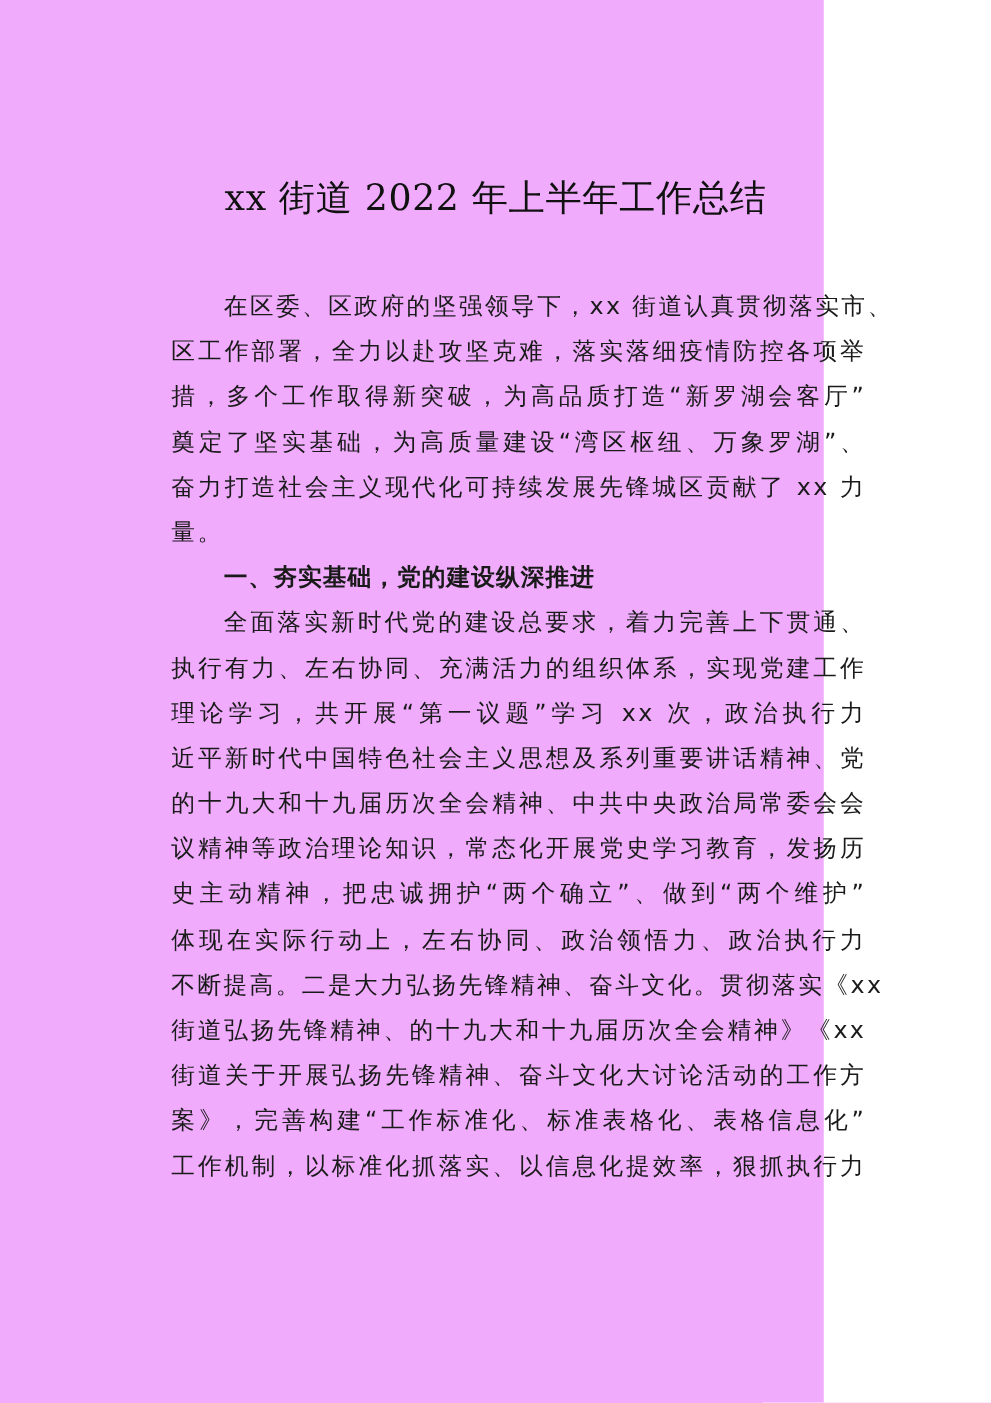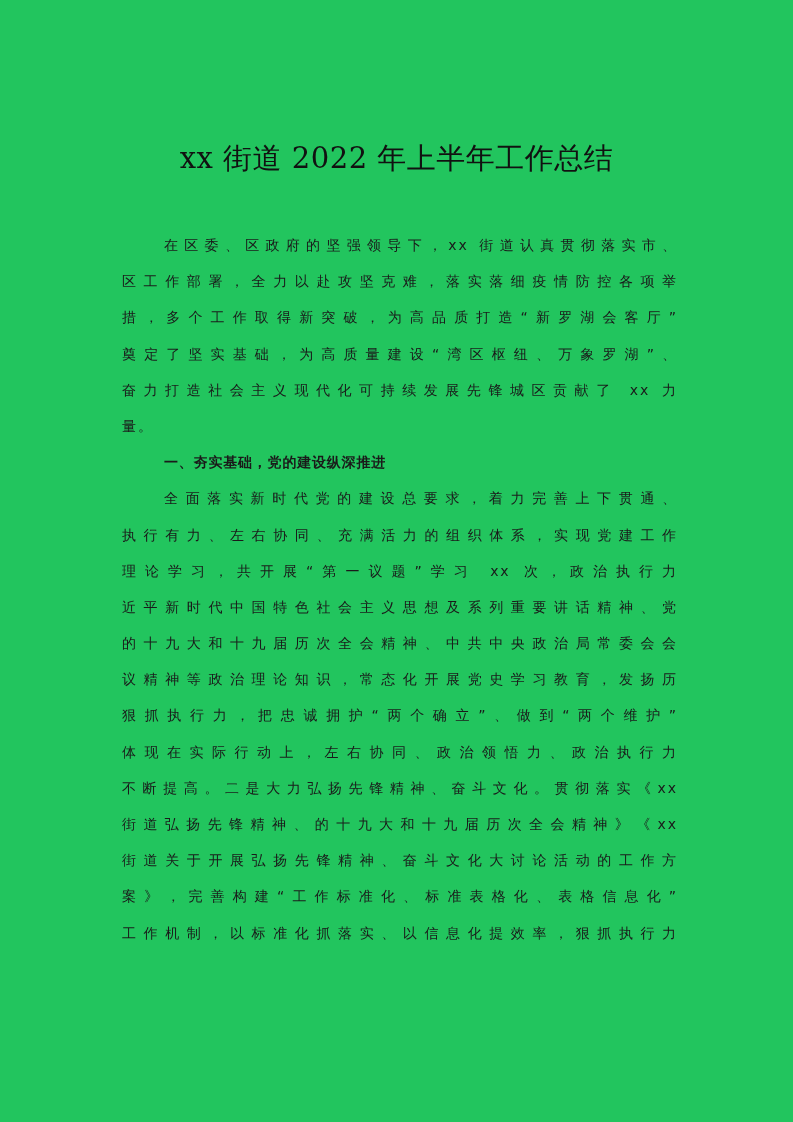--- a/index.html
+++ b/index.html
@@ -1,26 +1,26 @@
 <!DOCTYPE html>
 <html><head>
 <meta charset="utf-8">
 <style>
   html, body { margin: 0; padding: 0; background: #ffffff; }
   body { width: 793px; height: 1122px; position: relative; overflow: hidden; }
-  .page { position: absolute; left: 0; top: 0; width: 793px; height: 1122px; background: #22c55e; }
+  .page { position: absolute; left: 0; top: 0; width: 659px; height: 1122px; background: #f0abfc; }
   .title {
     position: absolute; top: 138px; left: 0; width: 793px; text-align: center;
     font-family: "DejaVu Serif", "Liberation Serif", serif;
     font-size: 29px; color: #111; letter-spacing: 0.5px; line-height: 40px;
   }
   .body-text {
-    position: absolute; left: 122px; top: 227px; width: 556px;
+    position: absolute; left: 137px; top: 227px; width: 556px;
     font-family: "DejaVu Sans", "Liberation Sans", sans-serif;
-    font-size: 14px; line-height: 36.2px; color: #1a1a1a;
+    font-size: 19px; line-height: 36.2px; color: #1a1a1a;
     text-align: justify; text-justify: inter-character;
   }
   .line { display: block; height: 36.2px; white-space: nowrap; text-align-last: justify; text-align: justify; letter-spacing: 1.9px; }
   .line.last { text-align-last: left; }
   .line.indent { padding-left: 42px; }
   .heading { font-weight: bold; letter-spacing: 0.8px; text-align-last: left; }
 </style>
 </head>
 <body>
 
@@ -37,21 +37,21 @@
     <span class="line last">量。</span>
 
     <span class="line indent heading">一、夯实基础，党的建设纵深推进</span>
 
     <span class="line indent">全面落实新时代党的建设总要求，着力完善上下贯通、</span>
     <span class="line">执行有力、左右协同、充满活力的组织体系，实现党建工作</span>
     <span class="line">理论学习，共开展“第一议题”学习 xx 次，政治执行力</span>
     <span class="line">近平新时代中国特色社会主义思想及系列重要讲话精神、党</span>
     <span class="line">的十九大和十九届历次全会精神、中共中央政治局常委会会</span>
     <span class="line">议精神等政治理论知识，常态化开展党史学习教育，发扬历</span>
-    <span class="line">狠抓执行力，把忠诚拥护“两个确立”、做到“两个维护”</span>
+    <span class="line">史主动精神，把忠诚拥护“两个确立”、做到“两个维护”</span>
     <span class="line">体现在实际行动上，左右协同、政治领悟力、政治执行力</span>
     <span class="line">不断提高。二是大力弘扬先锋精神、奋斗文化。贯彻落实《xx</span>
     <span class="line">街道弘扬先锋精神、的十九大和十九届历次全会精神》《xx</span>
     <span class="line">街道关于开展弘扬先锋精神、奋斗文化大讨论活动的工作方</span>
     <span class="line">案》，完善构建“工作标准化、标准表格化、表格信息化”</span>
     <span class="line">工作机制，以标准化抓落实、以信息化提效率，狠抓执行力</span>
   </div>
 </div>
 
 </body></html>

